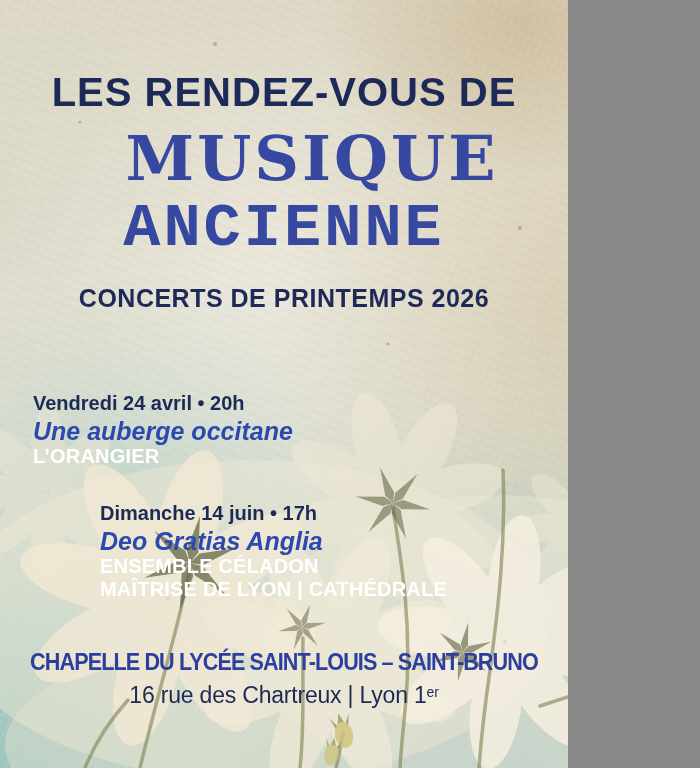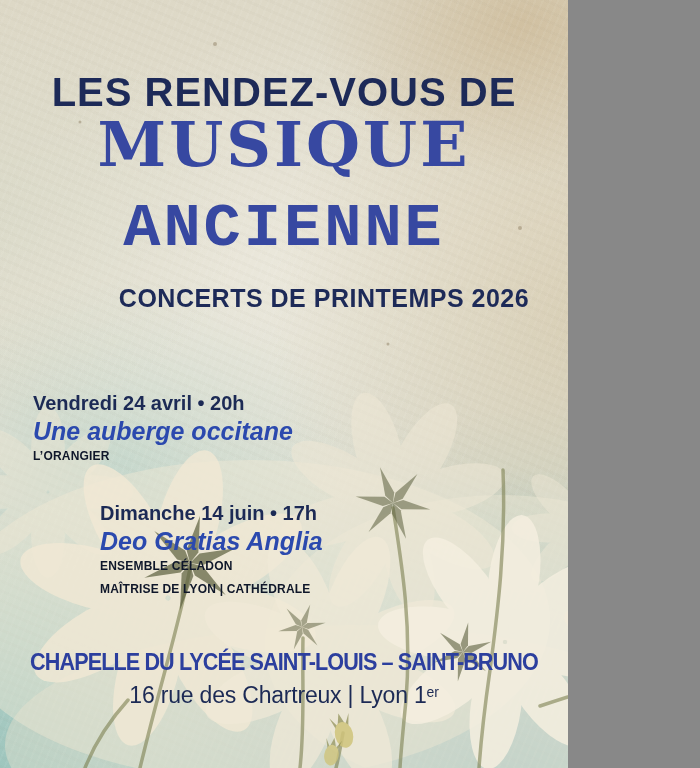--- a/index.html
+++ b/index.html
@@ -39,41 +39,40 @@
     font-size:40px;font-weight:700;letter-spacing:1px;
     color:#1d2a58;
   }
   .title{
     font-family:"DejaVu Serif",serif;
     font-weight:700;
     font-size:62px;letter-spacing:3px;
     color:#3748a1;
     line-height:66px;
   }
-  .title1{top:112px;}
+  .title1{top:126px;margin-left:28px;}
   .title2{top:196px;font-family:Liberation Mono, monospace;}
   .subtitle{
     top:284px;
     font-size:25px;font-weight:700;letter-spacing:.5px;
     color:#1d2a58;
-    margin-left:40px;
   }
 
   .event{position:absolute;text-align:left;}
   .event-left  {top:390px;left:33px; width:300px;}
   .event-right {top:390px;left:358px;width:300px;}
   .event-center{top:500px;left:100px;width:500px;}
   .ev-date{
     font-size:20px;font-weight:700;color:#1c2a55;line-height:27px;
   }
   .ev-prog{
     font-size:25px;font-weight:600;font-style:italic;color:#2b49ae;line-height:28px;
   }
   .ev-ens{
-    font-size:12px;font-weight:600;letter-spacing:.2px;color:#0f172a;line-height:23px;
+    font-size:20px;font-weight:600;letter-spacing:.2px;color:#ffffff;line-height:23px;
   }
 
   .venue{
     top:648px;
     font-size:24px;font-weight:700;letter-spacing:-1px;
     color:#2c3f9e;
     transform:scaleX(.9);transform-origin:50% 50%;
     white-space:nowrap;
   }
   .address{

